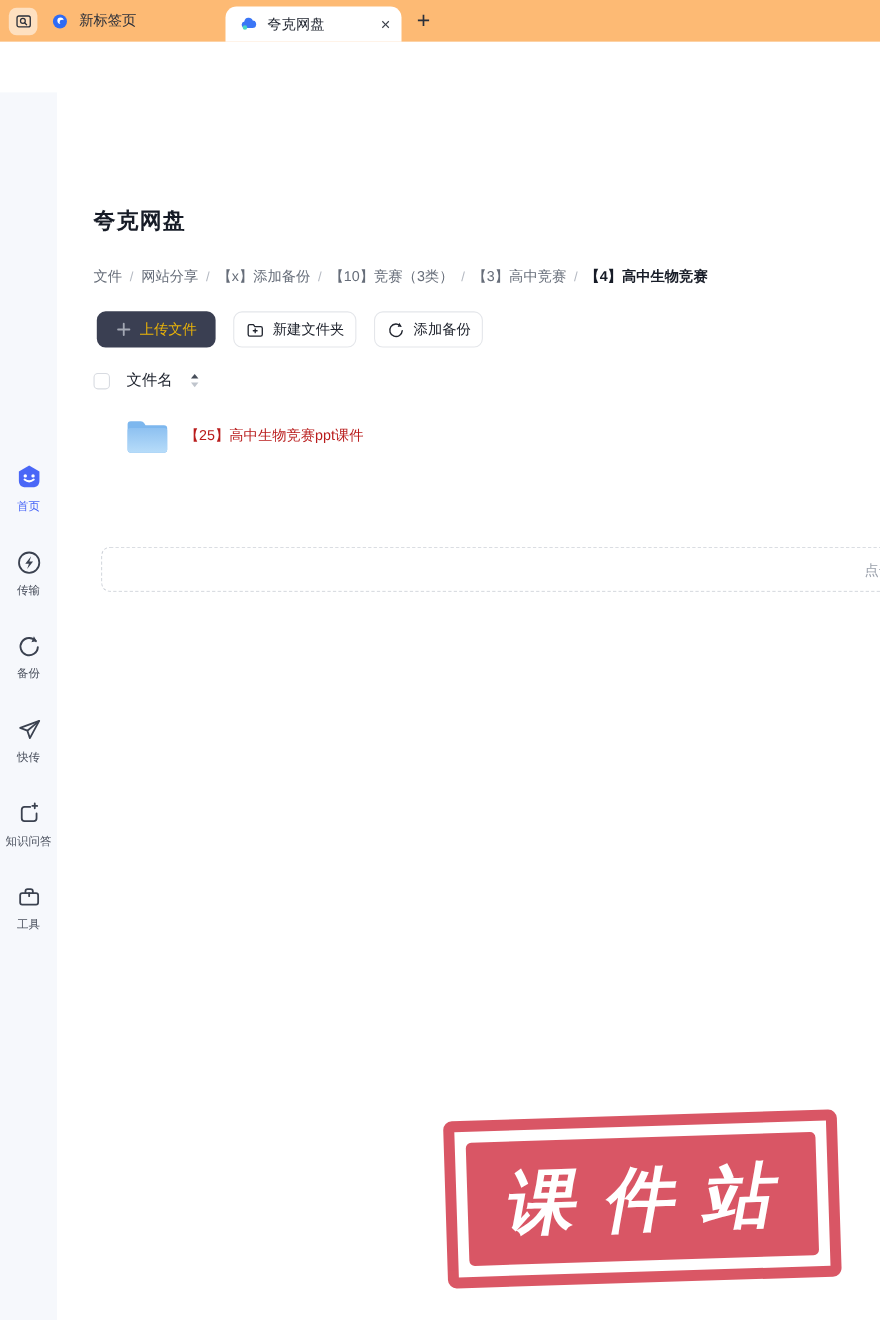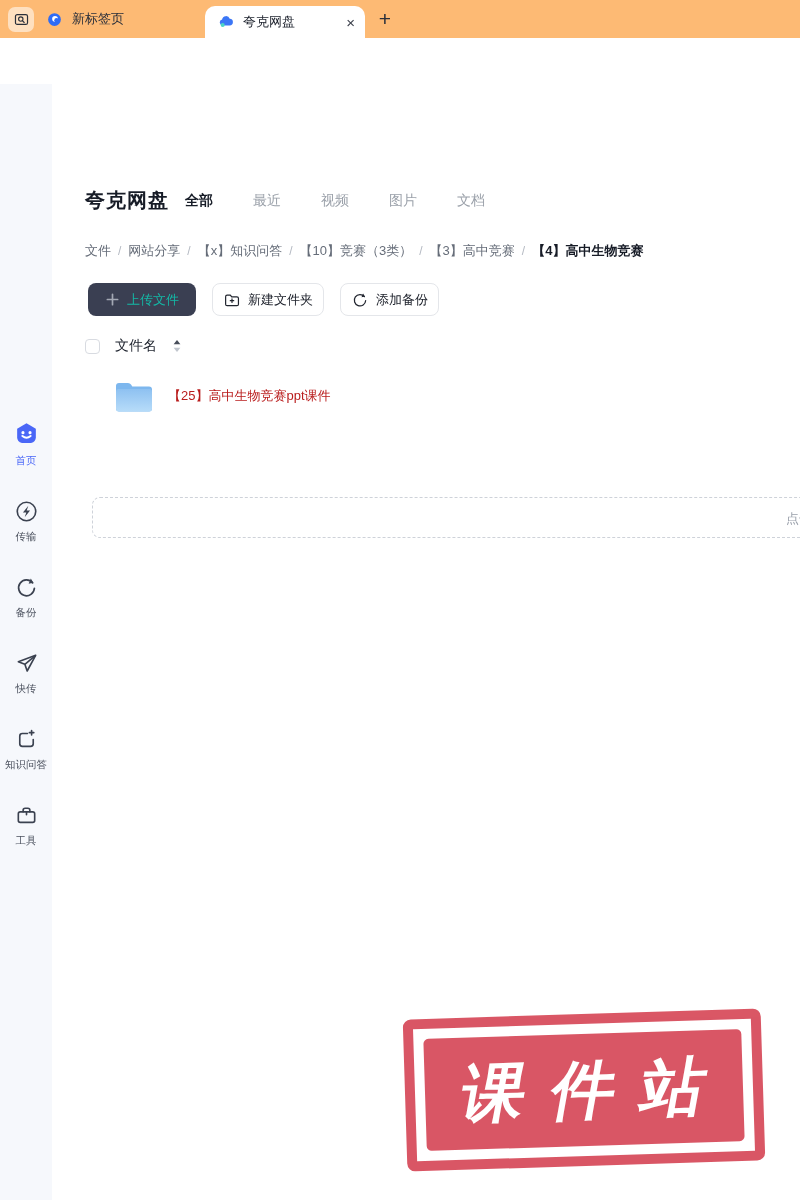--- a/index.html
+++ b/index.html
@@ -46,21 +46,21 @@
   .filter-tabs .ftab { color:#9aa0a9; cursor:default; }
   .filter-tabs .ftab.active { color:#171c27; font-weight:700; }
 
   .breadcrumb { position:absolute; left:33px; top:158px; font-size:13px; color:#666d79; display:flex; align-items:center; white-space:nowrap; }
   .breadcrumb .sep { margin:0 7px; color:#b4b9c2; font-size:12px; }
   .breadcrumb .crumb.last { color:#171c27; font-weight:700; }
 
   .toolbar { position:absolute; left:36px; top:199px; display:flex; gap:16px; }
   .btn { height:33px; display:flex; align-items:center; gap:7px; padding:0 10px; border-radius:8px;
     background:#fff; border:1px solid #e4e6ea; font-size:13px; color:#20242e; cursor:default; }
-  .btn.dark { background:#3a3f52; border:none; color:#14b8a6; padding:0 17px; }
+  .btn.dark { background:#3a3f52; border:none; color:#eab308; padding:0 17px; }
 
   .list-header { position:absolute; left:33px; top:253px; display:flex; align-items:center; gap:15px; }
   .checkbox { width:15px; height:15px; border:1.5px solid #d8dbe1; border-radius:4px; background:#fff; }
   .list-header .hlabel { font-size:14px; color:#1c212c; }
 
   .file-row { position:absolute; left:62px; height:42px; display:flex; align-items:center; gap:14px; }
   .row-0 { top:291px; } .row-1 { top:351px; }
   .file-row .fname { font-size:13px; color:#b91c1c; }
 
   .dropzone { position:absolute; left:40px; top:413px; width:718px; height:41px;
@@ -199,34 +199,27 @@
         </svg>
     </span>
     <span class="lbl">工具</span>
   </div>
 </div>
 
 <div class="main">
 
   <div class="page-title">夸克网盘</div>
 
-  <div class="filter-tabs">
-    <span class="ftab active">全部</span>
-    <span class="ftab">最近</span>
-    <span class="ftab">视频</span>
-    <span class="ftab">图片</span>
-    <span class="ftab">文档</span>
-  </div>
 
   <div class="breadcrumb">
     <span class="crumb">文件</span>
     <span class="sep">/</span>
     <span class="crumb">网站分享</span>
     <span class="sep">/</span>
-    <span class="crumb">【x】知识问答</span>
+    <span class="crumb">【x】添加备份</span>
     <span class="sep">/</span>
     <span class="crumb">【10】竞赛（3类）</span>
     <span class="sep">/</span>
     <span class="crumb">【3】高中竞赛</span>
     <span class="sep">/</span>
     <span class="crumb last">【4】高中生物竞赛</span>
   </div>
 
   <div class="toolbar">
     <div class="btn dark">

